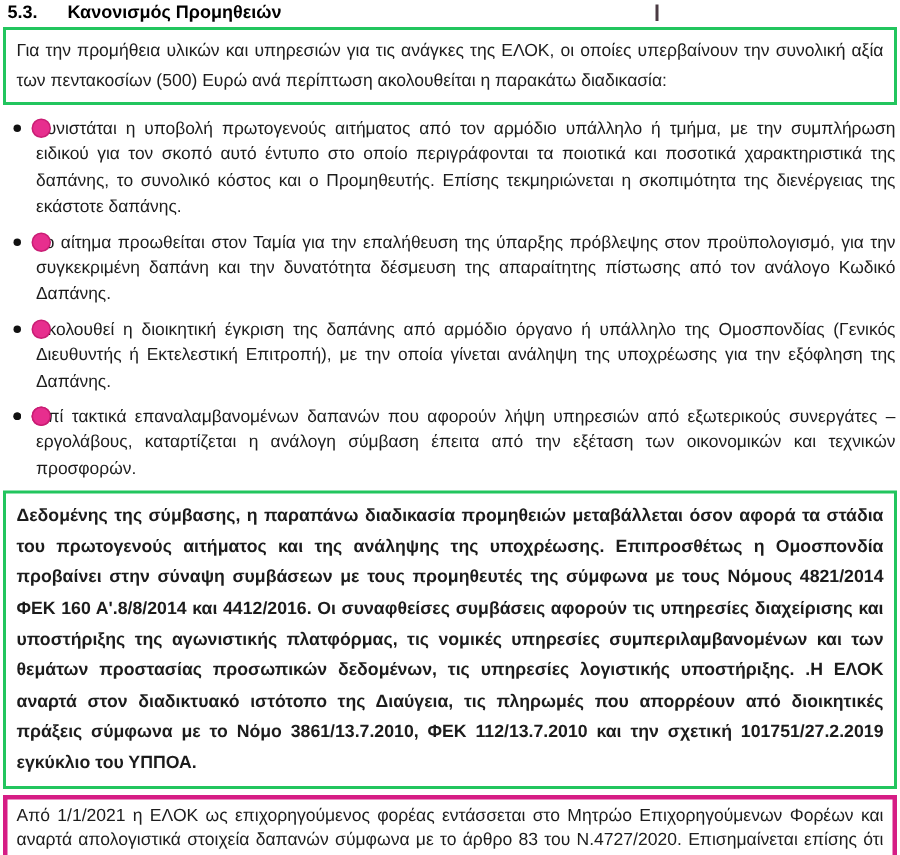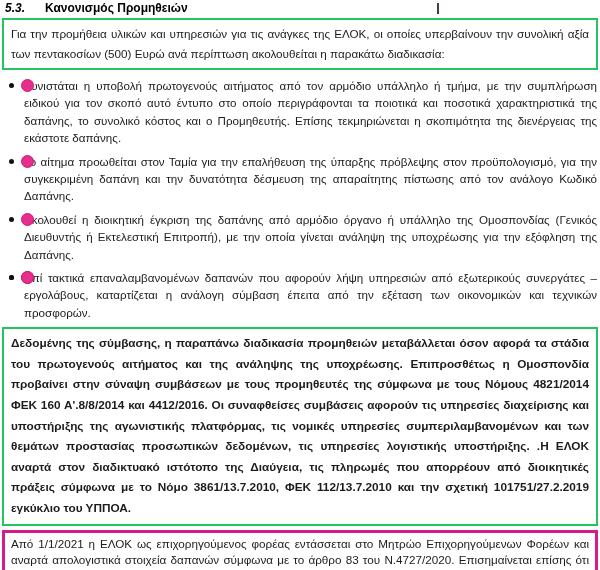--- a/index.html
+++ b/index.html
@@ -9,21 +9,21 @@
     color:#1c1c1c;
     -webkit-font-smoothing:antialiased;
   }
   .page{position:relative;width:600px;}
 
   .heading{
     display:flex;align-items:baseline;
     font-weight:bold;font-size:12px;color:#000;
     padding:2px 0 2px 5px;line-height:13px;
   }
-  .heading .num{width:40px;flex:0 0 40px;font-style:italic;}
+  .heading .num{width:40px;flex:0 0 40px;}
 
   .pink-box{
     border:2px solid #22c55e;
     margin:0 2px;
     padding:4px 7px 5px 7px;
     font-size:11.7px;
     line-height:19.5px;
     text-align:justify;
   }
   .box-intro{margin-top:1px;}

